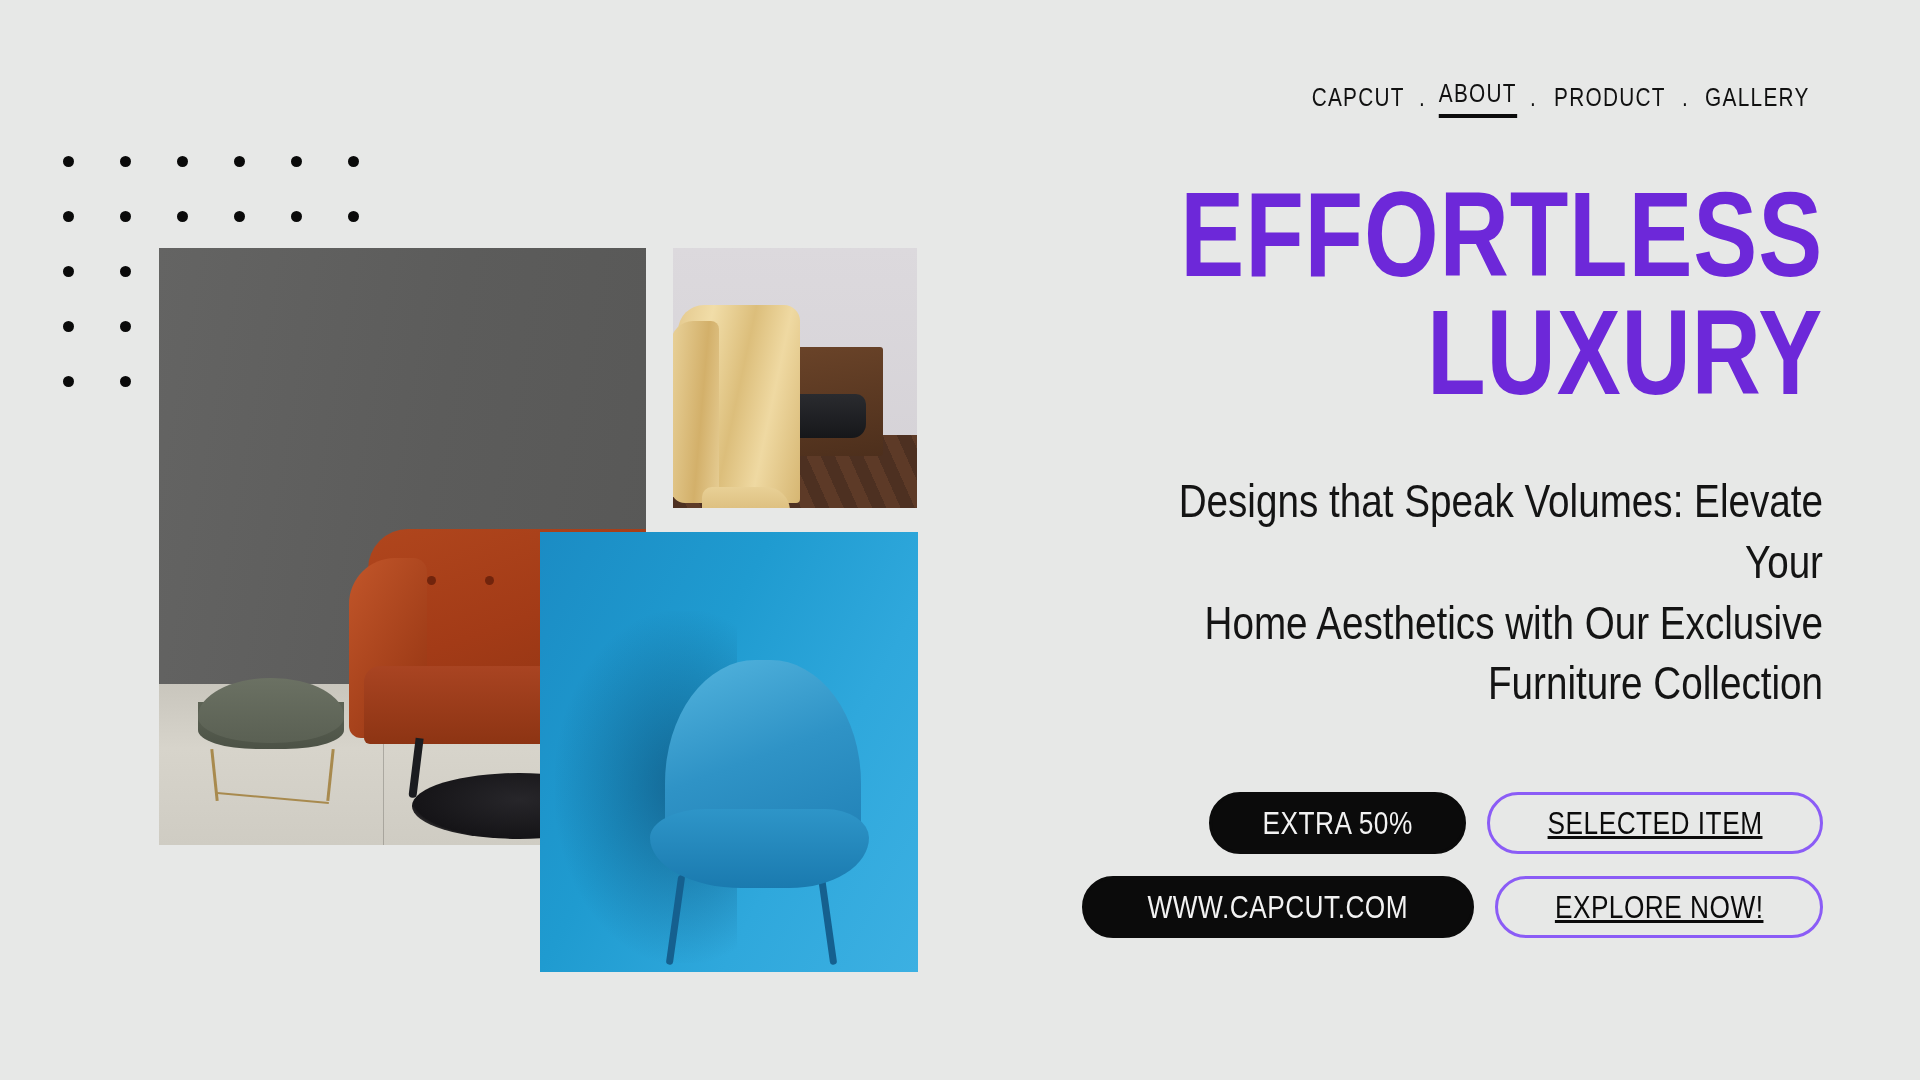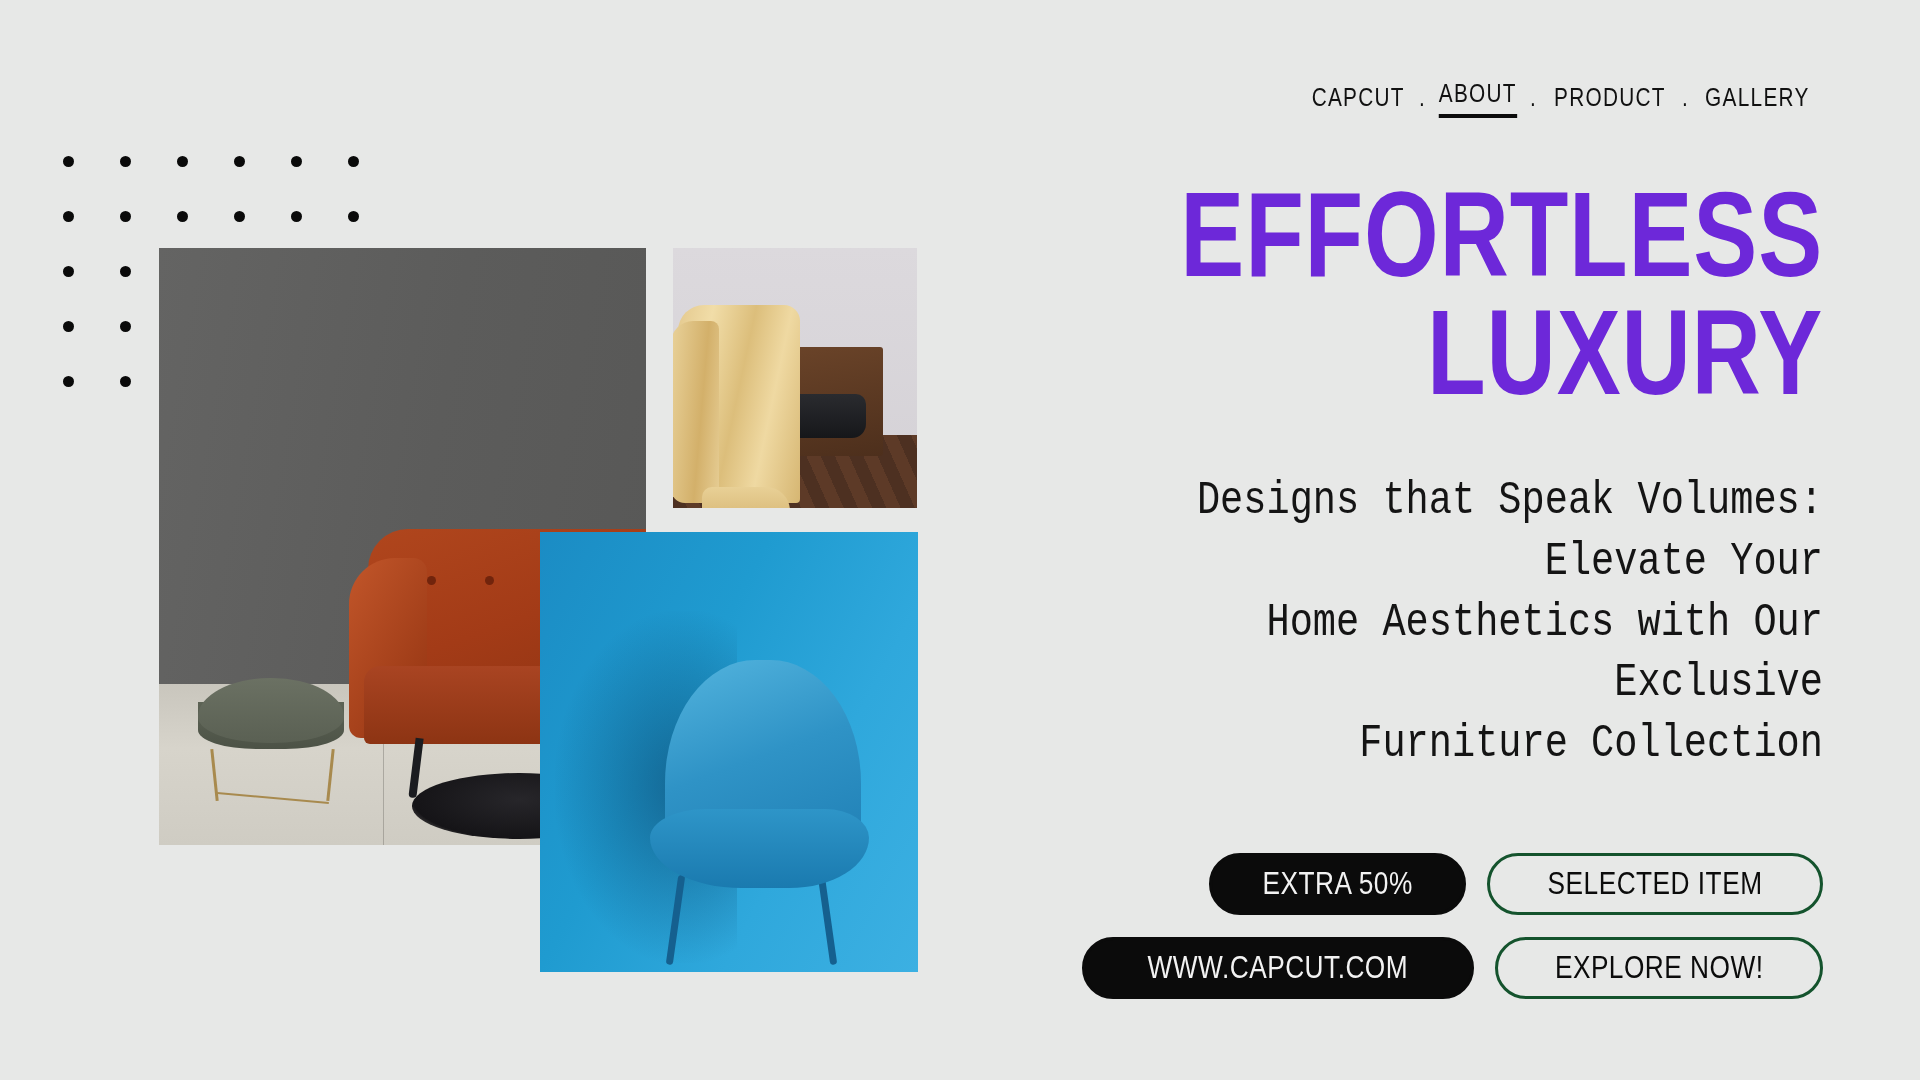--- a/index.html
+++ b/index.html
@@ -193,37 +193,37 @@
     margin-top:58px;
     font-size:120px; line-height:.98; font-weight:700;
     letter-spacing:1px; color:#6d28d9;
   }
   #hero-heading .line { display:block; transform:scaleX(.80); transform-origin:right center; }
 
   
   #hero-subtitle {
     margin-top:60px;
     font-size:46px; line-height:1.32; font-weight:400; color:#141414;
-    width:800px; margin-left:auto;font-family:Liberation Mono, monospace;
+    width:800px; margin-left:auto;
   }
   #hero-subtitle .line { display:block; transform:scaleX(.84); transform-origin:right center; }
 
   
   .btn-row { display:flex; justify-content:flex-end; gap:21px; }
   #btn-row-1 { margin-top:78px; }
   #btn-row-2 { margin-top:22px; }
   .pill {
     border-radius:999px;
     font-size:32px; letter-spacing:.6px;
     display:flex; align-items:center; justify-content:flex-end;
     height:62px; padding:0 34px; cursor:pointer; white-space:nowrap;
   }
   .pill span { display:inline-block; transform:scaleX(.82); }
   .pill.filled  { background:#0b0b0b; color:#f2f2f2; border:3px solid #0b0b0b; }
-  .pill.outline { background:transparent; color:#0b0b0b; border:3px solid #14532d; }
+  .pill.outline { background:transparent; color:#0b0b0b; border:3px solid #8b5cf6;text-decoration:underline; }
 </style>
 </head>
 <body>
 
 <div id="dot-grid">
   <div class="dot-row">
     <i class="dot"></i>
       <i class="dot"></i>
       <i class="dot"></i>
       <i class="dot"></i>

